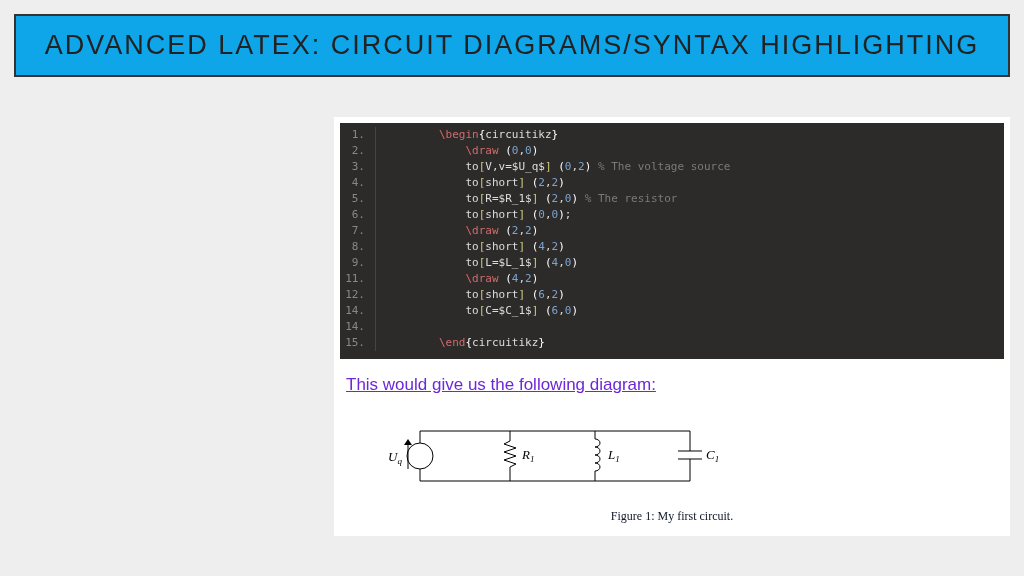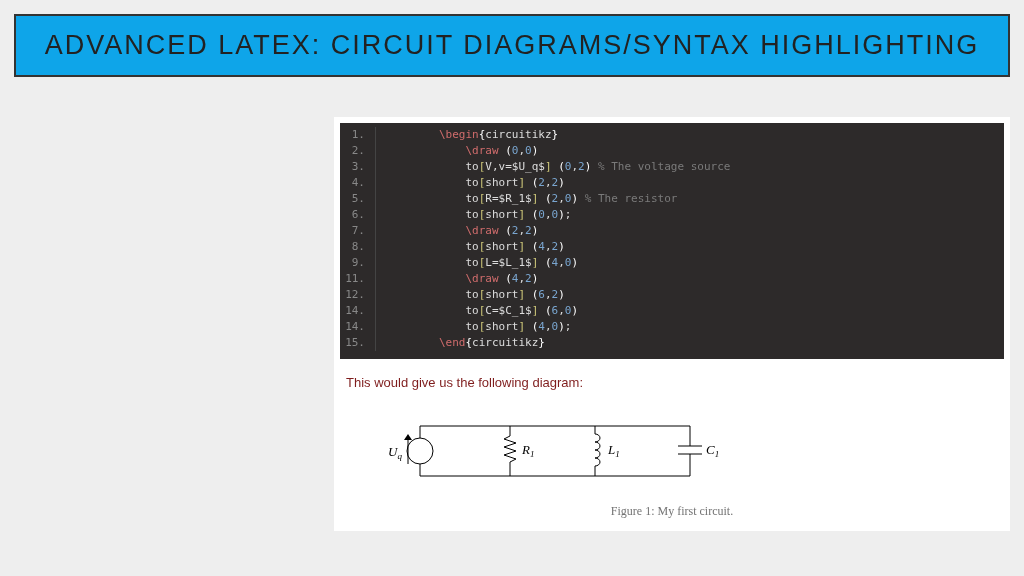--- a/index.html
+++ b/index.html
@@ -79,32 +79,33 @@
   .cmd { color: #d06c6c; margin-top: 8px; }
   .brk { color: #d0c97a; }
   .brc { color: #fff; }
   .paren { color: #fff; }
   .num { color: #7aa6d0; }
   .cm  { color: #7a7a7a; }
   .txt { color: #ddd; }
 
   .caption-text {
     font-family: Arial, sans-serif;
-    font-size: 13px;
-    color: #7f1d1d;
+    font-size: 17px;
+    color: #6d28d9;
     padding: 4px 6px;
+    text-decoration: underline;
   }
   .diagram-area {
     padding: 0 20px 6px 20px;
   }
   .fig-caption {
     text-align: center;
     font-family: "Times New Roman", serif;
     font-size: 12px;
-    color: #737373;
+    color: #0f172a;
     margin-top: 4px;
   }
 </style>
 </head>
 <body>
 
 <div class="title-box">
   <h1>ADVANCED LATEX: CIRCUIT DIAGRAMS/SYNTAX HIGHLIGHTING</h1>
 </div>
 
@@ -121,21 +122,21 @@
         <div class="code-line"><span class="ln">3.</span><span>            <span class="txt">to</span><span class="brk">[</span><span class="txt">V,v=$U_q$</span><span class="brk">]</span><span class="txt"> </span><span class="paren">(</span><span class="num">0</span><span class="txt">,</span><span class="num">2</span><span class="paren">)</span><span class="cm"> % The voltage source</span></span></div>
         <div class="code-line"><span class="ln">4.</span><span>            <span class="txt">to</span><span class="brk">[</span><span class="txt">short</span><span class="brk">]</span><span class="txt"> </span><span class="paren">(</span><span class="num">2</span><span class="txt">,</span><span class="num">2</span><span class="paren">)</span></span></div>
         <div class="code-line"><span class="ln">5.</span><span>            <span class="txt">to</span><span class="brk">[</span><span class="txt">R=$R_1$</span><span class="brk">]</span><span class="txt"> </span><span class="paren">(</span><span class="num">2</span><span class="txt">,</span><span class="num">0</span><span class="paren">)</span><span class="cm"> % The resistor</span></span></div>
         <div class="code-line"><span class="ln">6.</span><span>            <span class="txt">to</span><span class="brk">[</span><span class="txt">short</span><span class="brk">]</span><span class="txt"> </span><span class="paren">(</span><span class="num">0</span><span class="txt">,</span><span class="num">0</span><span class="paren">)</span><span class="txt">;</span></span></div>
         <div class="code-line"><span class="ln">7.</span><span>            <span class="cmd">\draw </span><span class="paren">(</span><span class="num">2</span><span class="txt">,</span><span class="num">2</span><span class="paren">)</span></span></div>
         <div class="code-line"><span class="ln">8.</span><span>            <span class="txt">to</span><span class="brk">[</span><span class="txt">short</span><span class="brk">]</span><span class="txt"> </span><span class="paren">(</span><span class="num">4</span><span class="txt">,</span><span class="num">2</span><span class="paren">)</span></span></div>
         <div class="code-line"><span class="ln">9.</span><span>            <span class="txt">to</span><span class="brk">[</span><span class="txt">L=$L_1$</span><span class="brk">]</span><span class="txt"> </span><span class="paren">(</span><span class="num">4</span><span class="txt">,</span><span class="num">0</span><span class="paren">)</span></span></div>
         <div class="code-line"><span class="ln">11.</span><span>            <span class="cmd">\draw </span><span class="paren">(</span><span class="num">4</span><span class="txt">,</span><span class="num">2</span><span class="paren">)</span></span></div>
         <div class="code-line"><span class="ln">12.</span><span>            <span class="txt">to</span><span class="brk">[</span><span class="txt">short</span><span class="brk">]</span><span class="txt"> </span><span class="paren">(</span><span class="num">6</span><span class="txt">,</span><span class="num">2</span><span class="paren">)</span></span></div>
         <div class="code-line"><span class="ln">14.</span><span>            <span class="txt">to</span><span class="brk">[</span><span class="txt">C=$C_1$</span><span class="brk">]</span><span class="txt"> </span><span class="paren">(</span><span class="num">6</span><span class="txt">,</span><span class="num">0</span><span class="paren">)</span></span></div>
-        <div class="code-line"><span class="ln">14.</span><span>            <span class="txt">to</span><span class="brk">[</span><span class="txt">short</span><span class="brk">]</span><span class="txt"> </span><span class="paren">(</span><span class="num">4</span><span class="txt">,</span><span class="num">0</span><span class="paren">)</span><span class="txt">;</span></span></div>
+        <div class="code-line"><span class="ln">14.</span></div>
         <div class="code-line"><span class="ln">15.</span><span>        <span class="cmd">\end</span><span class="brc">{</span><span class="txt">circuitikz</span><span class="brc">}</span></span></div>
       </div>
 
     <div class="caption-text">This would give us the following diagram:</div>
 
     <div class="diagram-area">
       <svg width="380" height="90" viewBox="0 0 380 90">
 
         <g stroke="#000" stroke-width="1" fill="none">
           <line x1="60" y1="20" x2="330" y2="20"></line>

